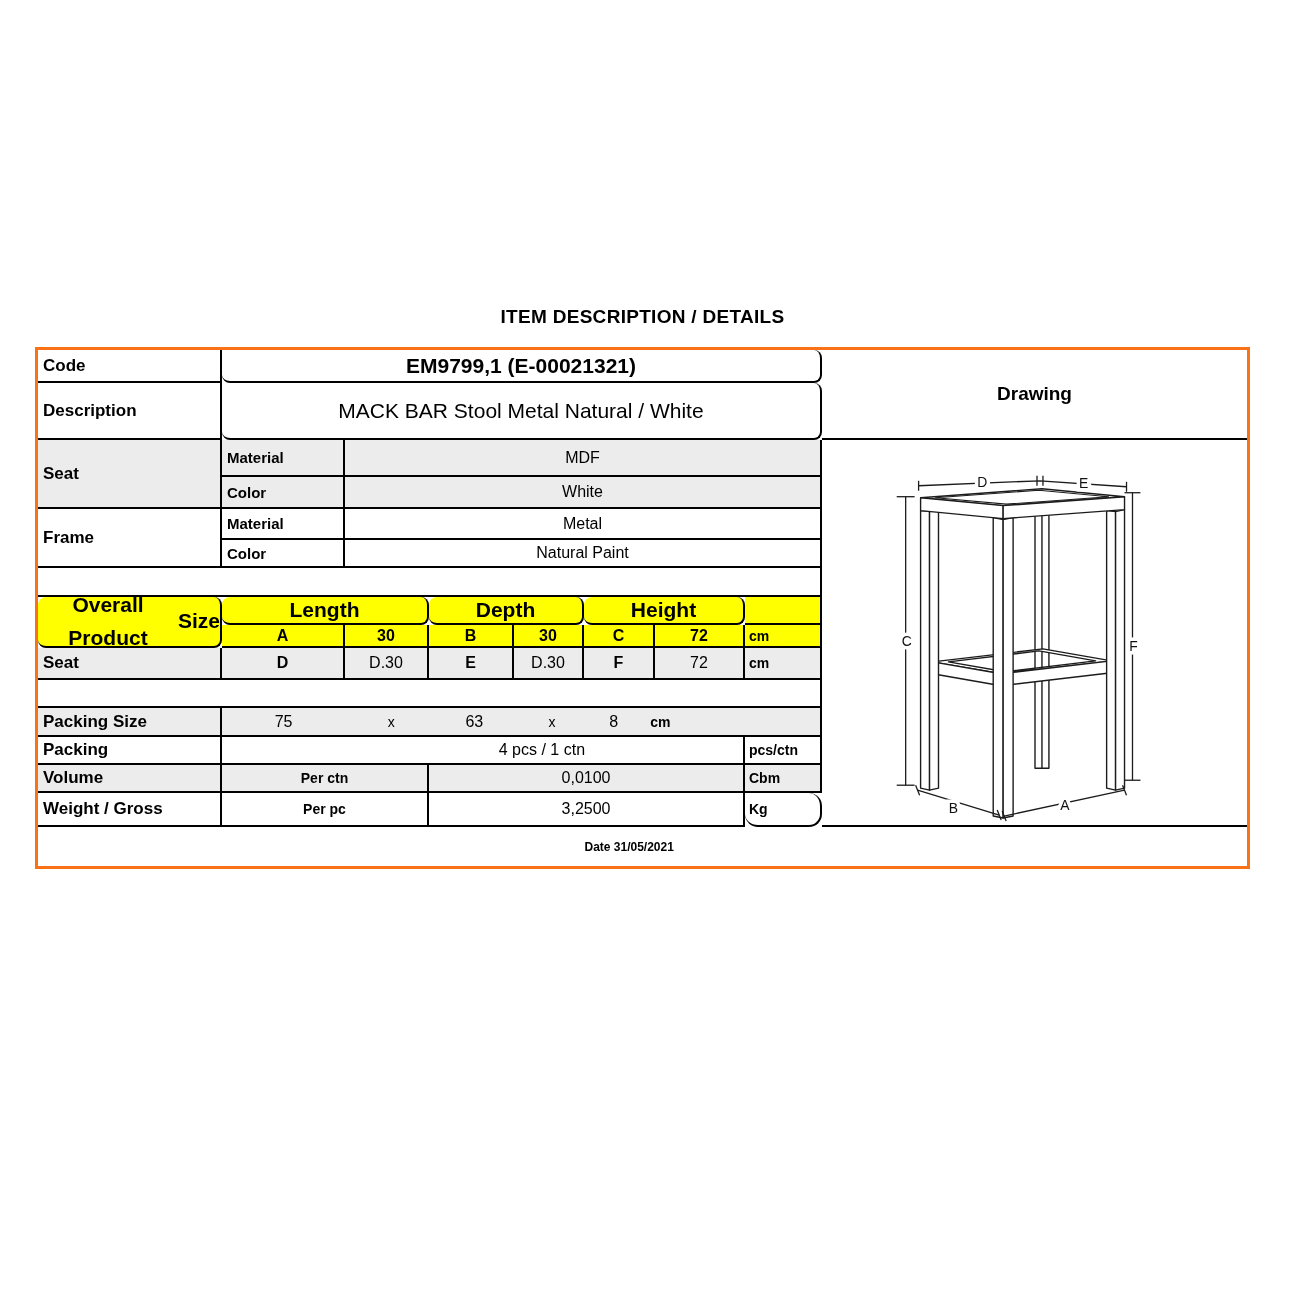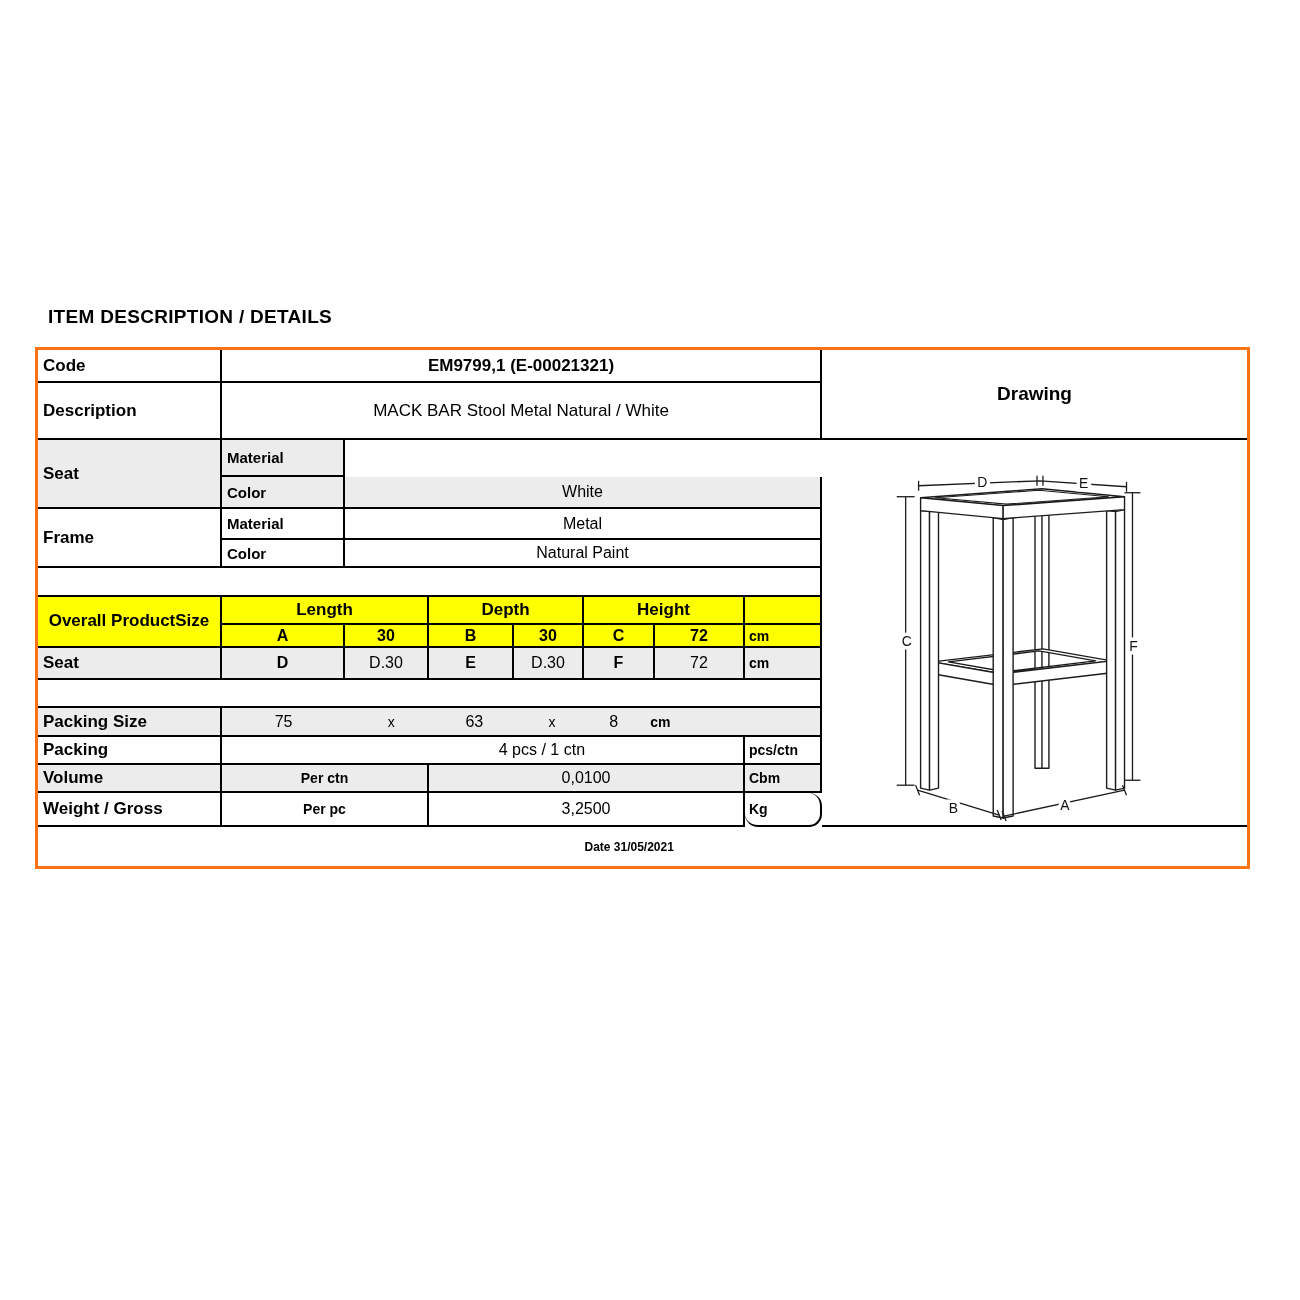--- a/index.html
+++ b/index.html
@@ -1,30 +1,30 @@
 <!DOCTYPE html>
 <html><head>
 <meta charset="utf-8">
 <style>
   html,body{margin:0;padding:0;background:#fff;}
   .page{position:relative;width:1300px;height:1300px;background:#ffffff;overflow:hidden;
         font-family:"Liberation Sans", sans-serif;color:#000;}
-  .title{position:absolute;left:48px;top:306px;width:1215px;text-align:left;
+  .title{position:absolute;left:35px;top:306px;width:1215px;text-align:center;
          font-size:19px;font-weight:bold;letter-spacing:.3px;}
   .sheet{position:absolute;left:35px;top:347px;width:1215px;height:522px;
          box-sizing:border-box;border:3px solid #f97316;display:grid;
          grid-template-columns:184px 123px 84px 85px 70px 71px 90px 77px 1fr;
          grid-template-rows:33px 57px 37px 32px 31px 28px 29px 28px 23px 32px 28px 29px 28px 28px 34px 1fr;}
   .cell{box-sizing:border-box;border-right:2px solid #000;border-bottom:2px solid #000;
         display:flex;align-items:center;overflow:hidden;font-size:16px;position:relative;}
   .lab{font-weight:bold;font-size:17px;padding-left:5px;}
   .sublab{font-weight:bold;font-size:15px;padding-left:5px;}
   .ctr{justify-content:center;text-align:center;}
   .bold{font-weight:bold;}
-  .fs17{font-size:17px;}
+  .fs17{font-size:21px;border-radius:8px;}
   .fs14{font-size:14px;}
   .unit{font-weight:bold;font-size:14px;padding-left:4px;}
   .gray{background:#ececec;}
   .yellow{background:#ffff00;}
   .noright{border-right:none;}
   .nobottom{border-bottom:none;}
   .twolines{flex-direction:row;justify-content:center;line-height:1.55;}
   .drawhead{grid-column:9/10;grid-row:1/3;}
   .drawbody{grid-column:9/10;grid-row:3/16;align-items:stretch;}
   .drawbody svg{width:100%;height:100%;display:block;}
@@ -43,20 +43,21 @@
 
     <div class="cell lab" style="grid-column:1/2;grid-row:1;">Code</div>
     <div class="cell ctr bold fs17" style="grid-column:2/9;grid-row:1;">EM9799,1 (E-00021321)</div>
     <div class="cell ctr bold noright drawhead" style="font-size:19px;">Drawing</div>
 
     <div class="cell ctr fs17" style="grid-column:2/9;grid-row:2;">MACK BAR Stool Metal Natural / White</div>
     <div class="cell lab" style="grid-column:1/2;grid-row:2;">Description</div>
 
     <div class="cell lab gray" style="grid-column:1/2;grid-row:3/5;">Seat</div>
     <div class="cell sublab gray" style="grid-column:2/3;grid-row:3;">Material</div>
+    <div class="cell ctr gray" style="grid-column:3/9;grid-row:3;">MDF</div>
     <div class="cell sublab gray" style="grid-column:2/3;grid-row:4;">Color</div>
     <div class="cell ctr gray" style="grid-column:3/9;grid-row:4;">White</div>
 
     <div class="cell lab" style="grid-column:1/2;grid-row:5/7;">Frame</div>
     <div class="cell sublab" style="grid-column:2/3;grid-row:5;">Material</div>
     <div class="cell ctr" style="grid-column:3/9;grid-row:5;">Metal</div>
     <div class="cell sublab" style="grid-column:2/3;grid-row:6;">Color</div>
     <div class="cell ctr" style="grid-column:3/9;grid-row:6;">Natural Paint</div>
 
     <div class="cell" style="grid-column:1/9;grid-row:7;"></div>

